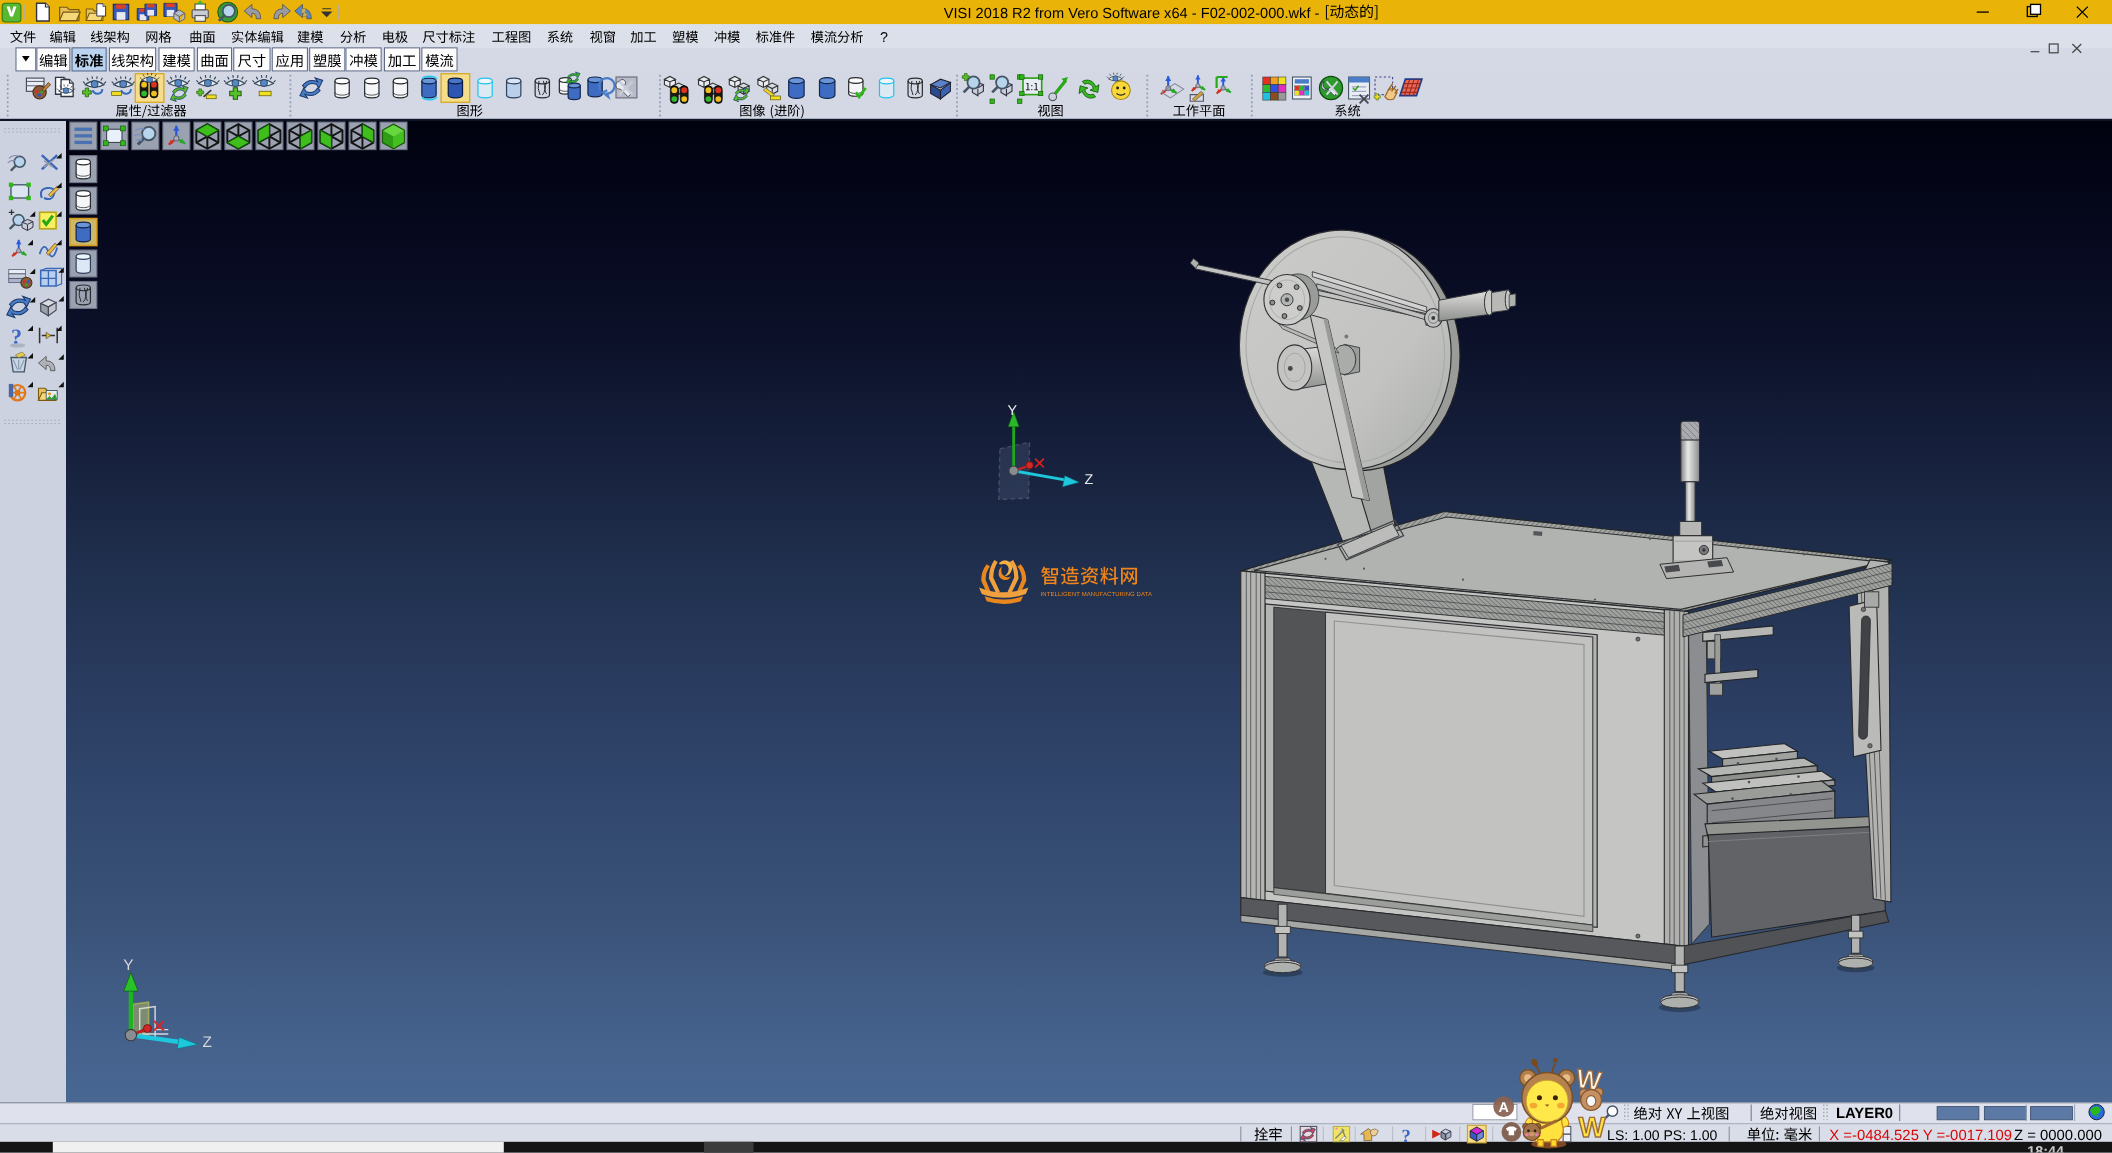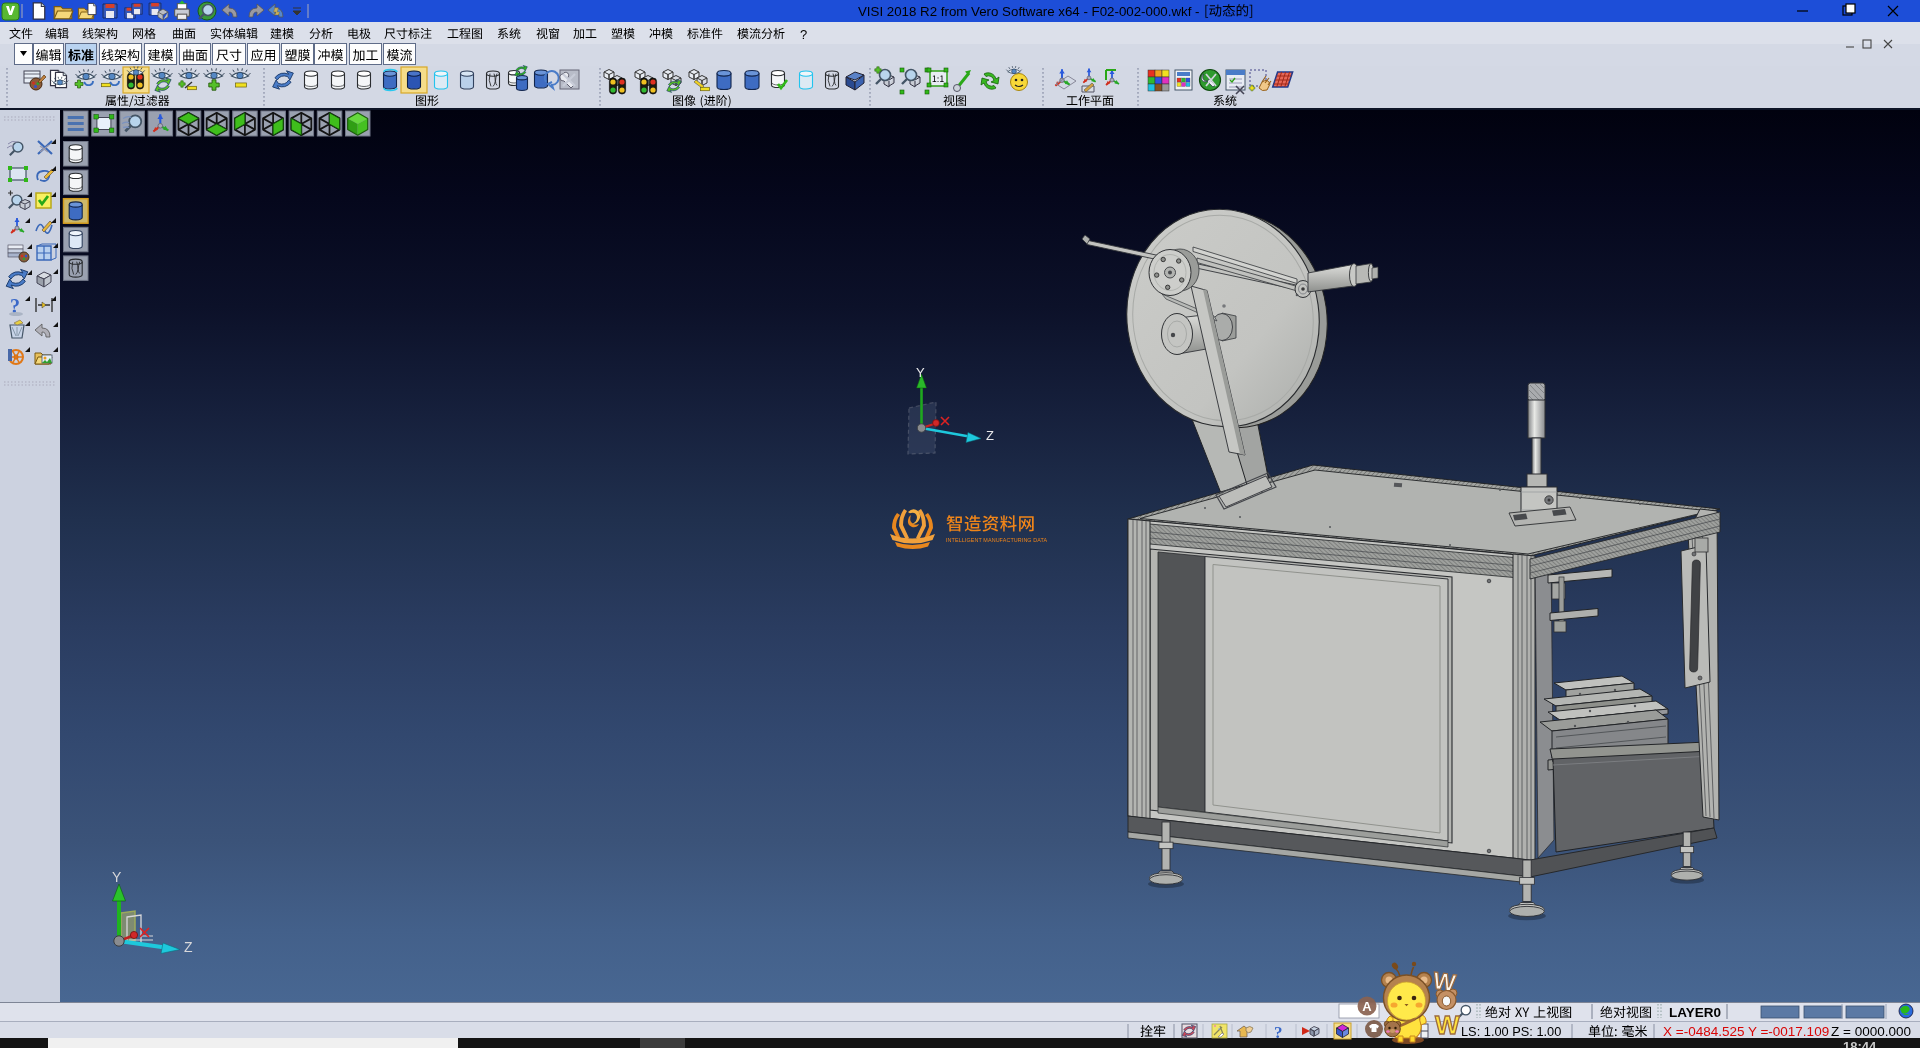--- a/index.html
+++ b/index.html
@@ -1,17 +1,17 @@
 <!DOCTYPE html>
 <html><head><meta charset="utf-8"><style>
 * { margin:0; padding:0; box-sizing:border-box; }
 html,body { width:1920px; height:1048px; overflow:hidden; font-family:"Liberation Sans", sans-serif; position:relative; background:#d3d8e4; }
 #viewport { position:absolute; left:60px; top:110px; width:1860px; height:892px;
   background:linear-gradient(to bottom,#01020f 0%,#05071c 10%,#0c1129 22%,#16203c 34%,#20304e 46%,#2a3c60 58%,#32486f 70%,#3b5379 82%,#43608a 92%,#486792 100%); }
-#titlebar { position:absolute; left:0; top:0; width:1920px; height:22px; background:#1d4ed8; }
+#titlebar { position:absolute; left:0; top:0; width:1920px; height:22px; background:#eab308; }
 #title-text { position:absolute; left:858px; top:4px; font-size:13.3px; color:#000; white-space:nowrap; }
 #menubar { position:absolute; left:0; top:22px; width:1920px; height:22px; background:#dce0ea; }
 #tabrow { position:absolute; left:0; top:44px; width:1920px; height:22px; background:#d4d9e5; }
 .tab { position:absolute; top:-1px; height:22px; background:#fdfdfd; border:1px solid #5f6c88; }
 .tab.sel { background:#b9d3f0; }
 #ribbon { position:absolute; left:0; top:66px; width:1920px; height:44px; background:#d3d8e4; border-bottom:2px solid #0d1426; }
 #leftbar { position:absolute; left:0; top:110px; width:60px; height:892px; background:#ccd2e0; }
 #fieldsbar { position:absolute; left:0; top:1002px; width:1920px; height:19px; background:#dfe2ec; border-top:1px solid #7e8596; }
 #statusrow { position:absolute; left:0; top:1021px; width:1920px; height:19px; background:#d9dde8; border-top:1px solid #a8aebe; }
 #taskbar { position:absolute; left:0; top:1038px; width:1920px; height:10px; background:#141414; }

